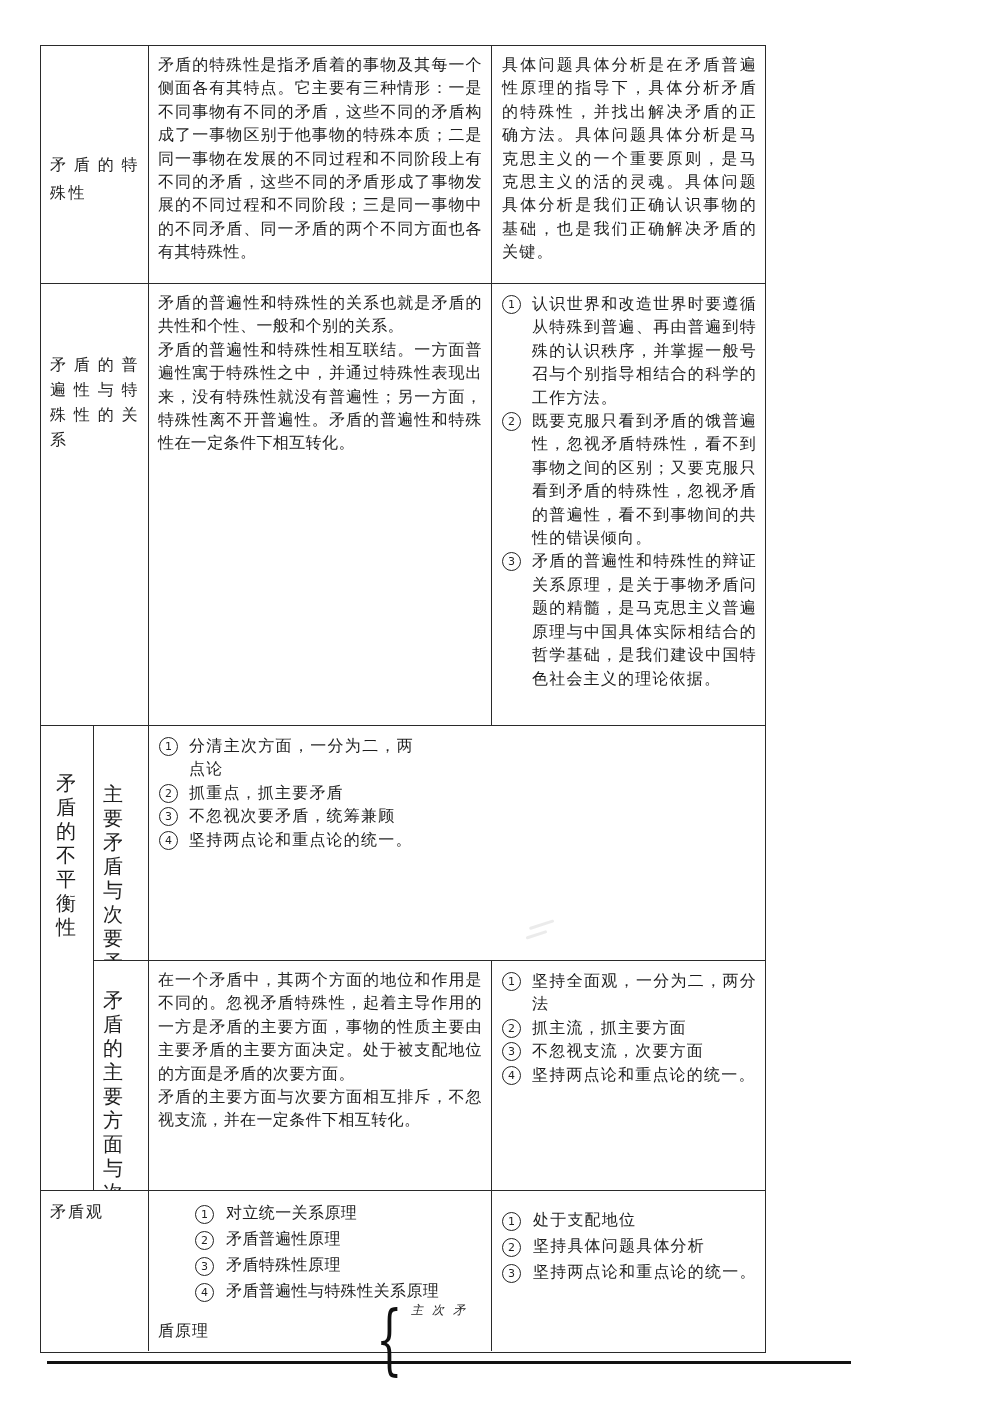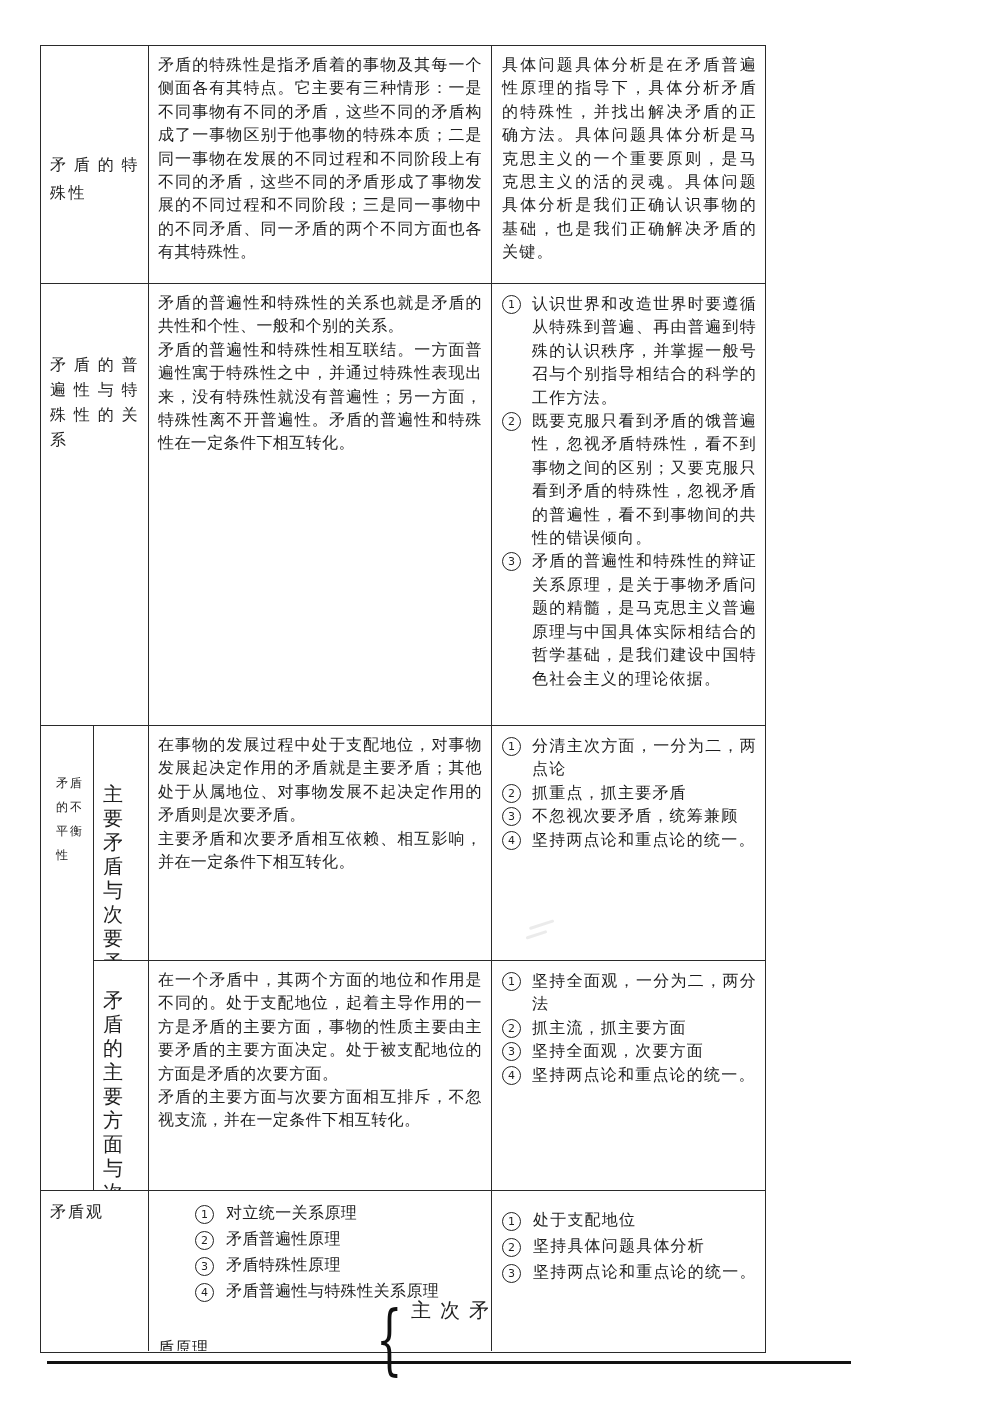--- a/index.html
+++ b/index.html
@@ -12,21 +12,21 @@
     border:1px solid #2a2a2a;box-sizing:border-box;display:flex;flex-direction:column;
   }
   .trow{display:flex;flex-direction:row;box-sizing:border-box;border-bottom:1px solid #2a2a2a;}
   .trow.last{border-bottom:none;}
   .cell{box-sizing:border-box;border-right:1px solid #2a2a2a;overflow:hidden;position:relative;}
   .cell.last{border-right:none;}
   
   .label-cell{width:108px;font-size:16px;letter-spacing:2.5px;line-height:28px;padding:0 8px 0 9px;text-align:justify;}
   .label-r1{padding-top:105px;}
   .label-r2{padding-top:68px;line-height:25px;}
-  .outer-label{width:53px;font-size:12px;letter-spacing:2px;line-height:24px;padding:45px 0 0 15px;}
+  .outer-label{width:53px;font-size:20px;letter-spacing:2px;line-height:24px;padding:45px 0 0 15px;}
   .sub-label{width:55px;font-size:20px;letter-spacing:4px;line-height:24px;padding:0 6px 0 9px;text-align:justify;}
   .sub-r3{padding-top:56px;}
   .sub-r4{padding-top:27px;}
   .label-r5{padding-top:7px;letter-spacing:2px;}
   
   .body-cell{width:343px;font-size:16px;letter-spacing:0.4px;line-height:23.4px;padding:7px 9px 0 9px;text-align:justify;}
   .body-cell p{margin:0;font-family:Liberation Serif, serif;}
   
   .method-cell{width:273px;font-size:16px;letter-spacing:1.2px;line-height:23.4px;padding:7px 8px 0 10px;text-align:justify;}
   .method-cell p{margin:0;}
@@ -34,22 +34,22 @@
   .mitem{display:flex;gap:11px;align-items:flex-start;}
   .cnum{flex:none;width:17px;height:17px;margin-top:3px;border:1px solid #222;border-radius:50%;
         display:inline-flex;align-items:center;justify-content:center;
         font-size:11px;letter-spacing:0;line-height:1;font-family:"DejaVu Sans",sans-serif;}
   .mtext{flex:1;}
   
   .r5-body{position:relative;padding:0;}
   .r5-list{padding:9px 0 0 46px;line-height:26px;}
   .r5-list .mitem{gap:12px;}
   .r5-list .cnum{margin-top:5px;}
-  .anno-1{position:absolute;left:262px;top:108px;font-size:20px;letter-spacing:9px;white-space:nowrap;}
-  .anno-2{position:absolute;left:9px;top:145px;font-size:16px;letter-spacing:1px;white-space:nowrap;}
+  .anno-1{position:absolute;left:262px;top:108px;font-size:12px;letter-spacing:9px;white-space:nowrap;font-style:italic;}
+  .anno-2{position:absolute;left:9px;top:128px;font-size:16px;letter-spacing:1px;white-space:nowrap;}
   
   .big-brace{
     position:absolute;left:376px;top:1297px;font-size:76px;line-height:84px;
     font-family:"DejaVu Serif",serif;color:#111;
     transform:scaleX(0.55);transform-origin:left top;z-index:3;background:transparent;
   }
   .thick-line{position:absolute;left:47px;top:1361px;width:804px;height:3px;background:#121212;}
   .watermark{position:absolute;left:524px;top:921px;width:38px;height:16px;transform:rotate(-18deg);opacity:0.55;}
   .watermark .wm-a,.watermark .wm-b{position:absolute;height:3px;background:#dcdcdc;border-radius:2px;}
   .watermark .wm-a{left:6px;top:2px;width:26px;}
@@ -102,24 +102,20 @@
     <div class="trow" style="height:465px">
       <div class="cell outer-label">
         <span>矛盾的不平衡性</span>
       </div>
       <div style="display:flex;flex-direction:column;flex:1;">
 
         <div class="trow" style="height:235px">
           <div class="cell sub-label sub-r3">
             <span>主要矛盾与次要矛盾的关系</span>
           </div>
-          <div class="cell body-cell">
-            <p>在事物的发展过程中处于支配地位，对事物发展起决定作用的矛盾就是主要矛盾；其他处于从属地位、对事物发展不起决定作用的矛盾则是次要矛盾。</p>
-            <p>主要矛盾和次要矛盾相互依赖、相互影响，并在一定条件下相互转化。</p>
-          </div>
           <div class="cell method-cell last">
             <div class="mlist">
               <div class="mitem">
                 <span class="cnum">1</span>
                 <span class="mtext">分清主次方面，一分为二，两点论</span>
               </div>
               <div class="mitem">
                 <span class="cnum">2</span>
                 <span class="mtext">抓重点，抓主要矛盾</span>
               </div>
@@ -133,36 +129,36 @@
               </div>
             </div>
           </div>
         </div>
 
         <div class="trow last" style="height:229px">
           <div class="cell sub-label sub-r4">
             <span>矛盾的主要方面与次要方面的关系</span>
           </div>
           <div class="cell body-cell">
-            <p>在一个矛盾中，其两个方面的地位和作用是不同的。处于支配地位，起着主导作用的一方是矛盾的主要方面，事物的性质主要由主要矛盾的主要方面决定。处于被支配地位的方面是矛盾的次要方面。</p>
+            <p>在一个矛盾中，其两个方面的地位和作用是不同的。忽视矛盾特殊性，起着主导作用的一方是矛盾的主要方面，事物的性质主要由主要矛盾的主要方面决定。处于被支配地位的方面是矛盾的次要方面。</p>
             <p>矛盾的主要方面与次要方面相互排斥，不忽视支流，并在一定条件下相互转化。</p>
           </div>
           <div class="cell method-cell last">
             <div class="mlist">
               <div class="mitem">
                 <span class="cnum">1</span>
                 <span class="mtext">坚持全面观，一分为二，两分法</span>
               </div>
               <div class="mitem">
                 <span class="cnum">2</span>
                 <span class="mtext">抓主流，抓主要方面</span>
               </div>
               <div class="mitem">
                 <span class="cnum">3</span>
-                <span class="mtext">坚持全面观，次要方面</span>
+                <span class="mtext">不忽视支流，次要方面</span>
               </div>
               <div class="mitem">
                 <span class="cnum">4</span>
                 <span class="mtext">坚持两点论和重点论的统一。</span>
               </div>
             </div>
           </div>
         </div>
 
       </div>

